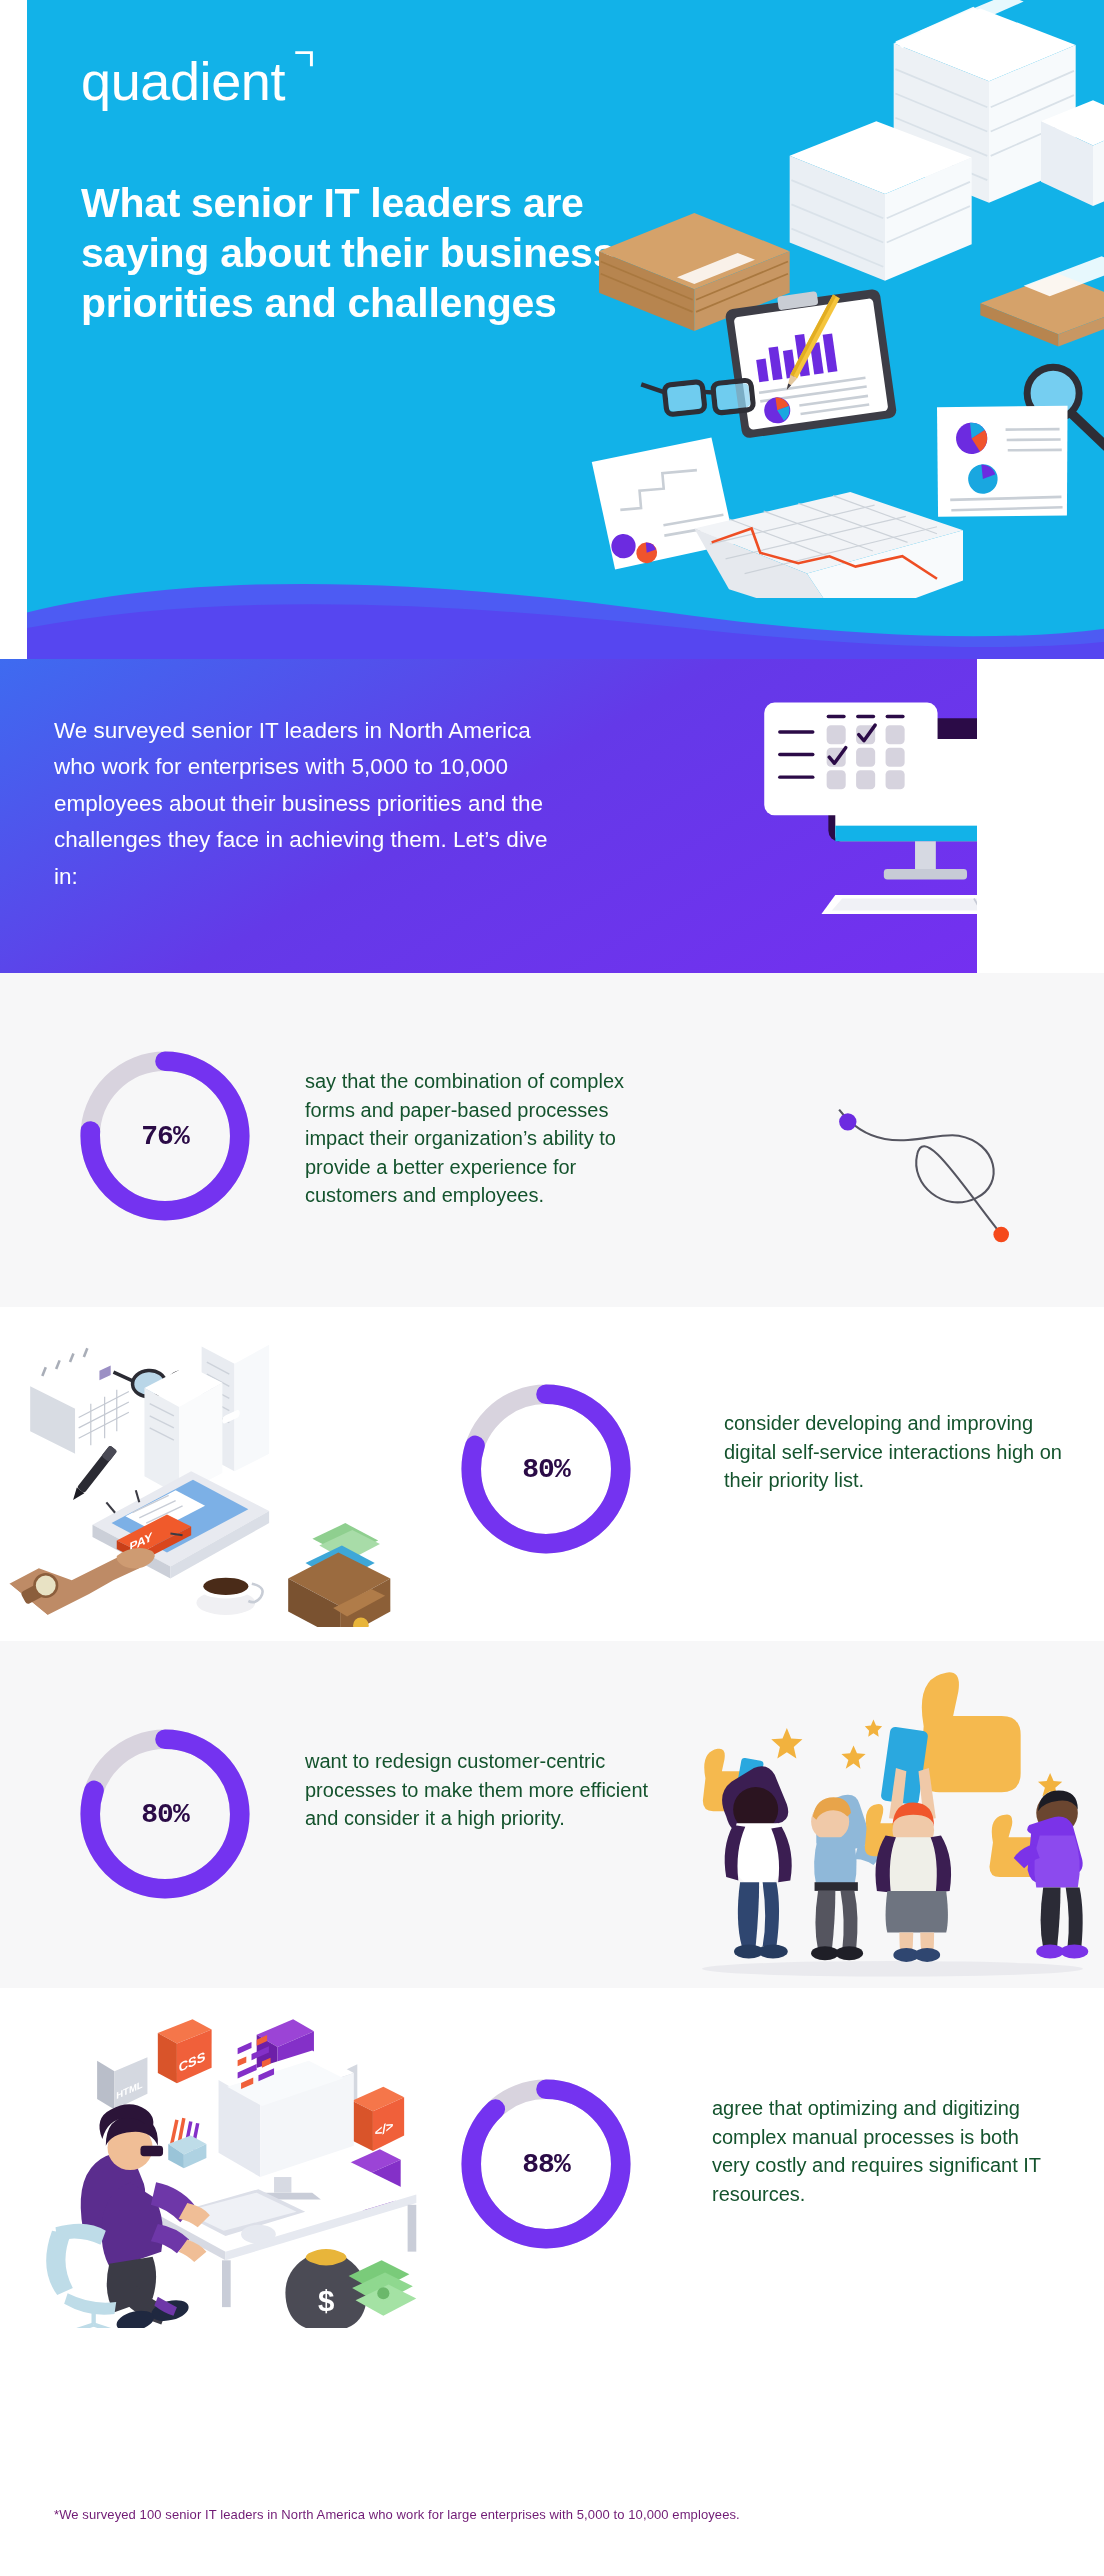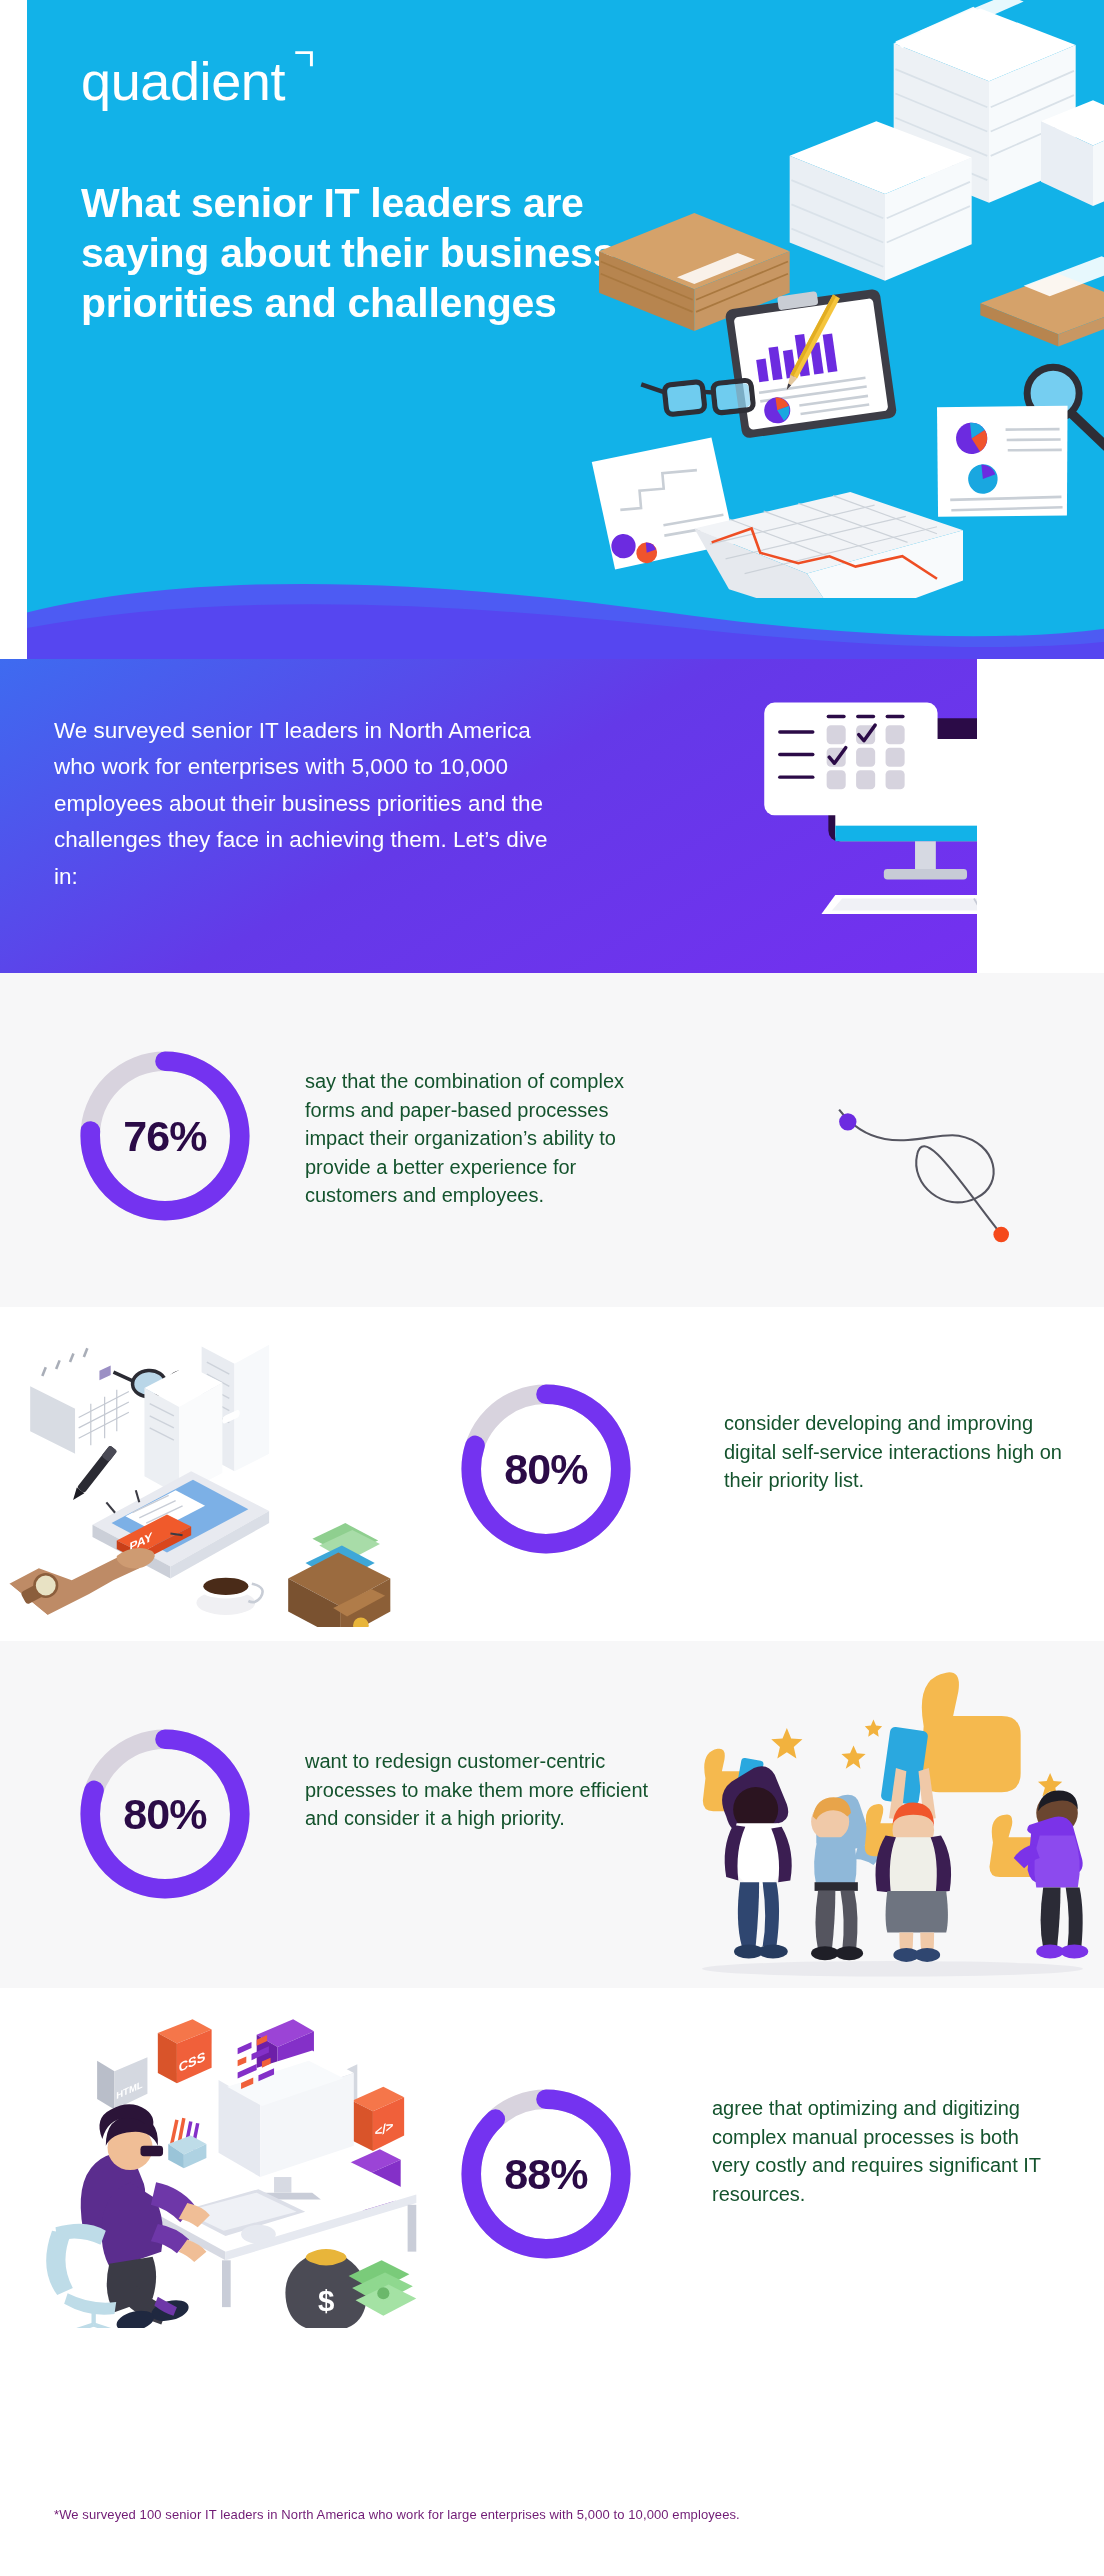--- a/index.html
+++ b/index.html
@@ -55,22 +55,23 @@
   .s1{ height:334px; background:#F7F7F8; }
   .s2{ height:334px; background:#FFFFFF; }
   .s3{ height:347px; background:#F7F7F8; }
   .s4{ height:360px; background:#FFFFFF; }
 
   .donut{ position:absolute; width:178px; height:178px; }
   .donut svg{ width:100%; height:100%; display:block; transform:rotate(-90deg); }
   .donut .pct{
     position:absolute; inset:0;
     display:flex; align-items:center; justify-content:center;
-    font-size:43px; font-weight:bold; color:#2B0B47; letter-spacing:-0.9px;
+    font-size:28px; font-weight:bold; color:#2B0B47; letter-spacing:-0.9px;
     transform:none;
+    font-family:Liberation Mono, monospace;
   }
   .stat-text{
     position:absolute; font-size:20px; line-height:1.43;
     color:#14532d; font-weight:400;
   }
 
   .art{ position:absolute; }
 
   
   .footer{
@@ -665,21 +666,21 @@
     </g>
 
     <g transform="translate(372,286)">
       <polygon points="0,24 38,6 70,22 32,42" fill="#7ACB7A"></polygon>
       <polygon points="4,38 42,20 74,36 36,56" fill="#8FD88F"></polygon>
       <polygon points="8,52 46,34 78,50 40,70" fill="#A4E2A4"></polygon>
       <circle cx="40" cy="44" r="7" fill="#6BB86B"></circle>
     </g>
   </svg>
 
-  <div class="donut" style="left:457px; top:97px;">
+  <div class="donut" style="left:457px; top:87px;">
     <svg viewBox="0 0 100 100">
       <circle cx="50" cy="50" r="42" fill="none" stroke="#D8D3DE" stroke-width="11"></circle>
       <circle cx="50" cy="50" r="42" fill="none" stroke="#7433F0" stroke-width="11" stroke-linecap="round" stroke-dasharray="232.2 263.9"></circle>
     </svg>
     <div class="pct">88%</div>
   </div>
   <p class="stat-text" style="left:712px; top:106px; width:329px;">agree that optimizing and digitizing complex manual processes is both very costly and requires significant IT resources.</p>
 </section>
 
 <footer class="footer">

